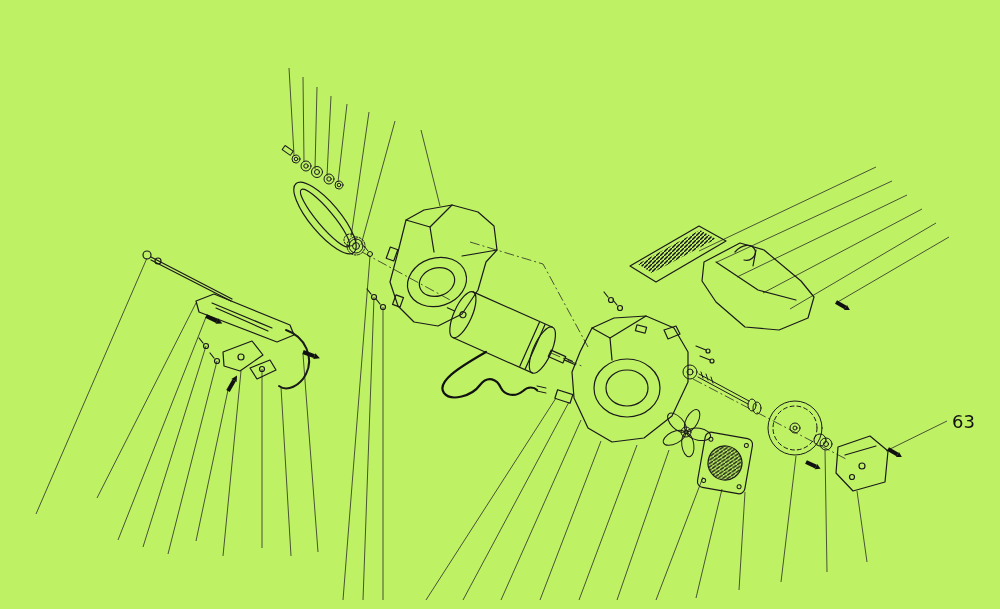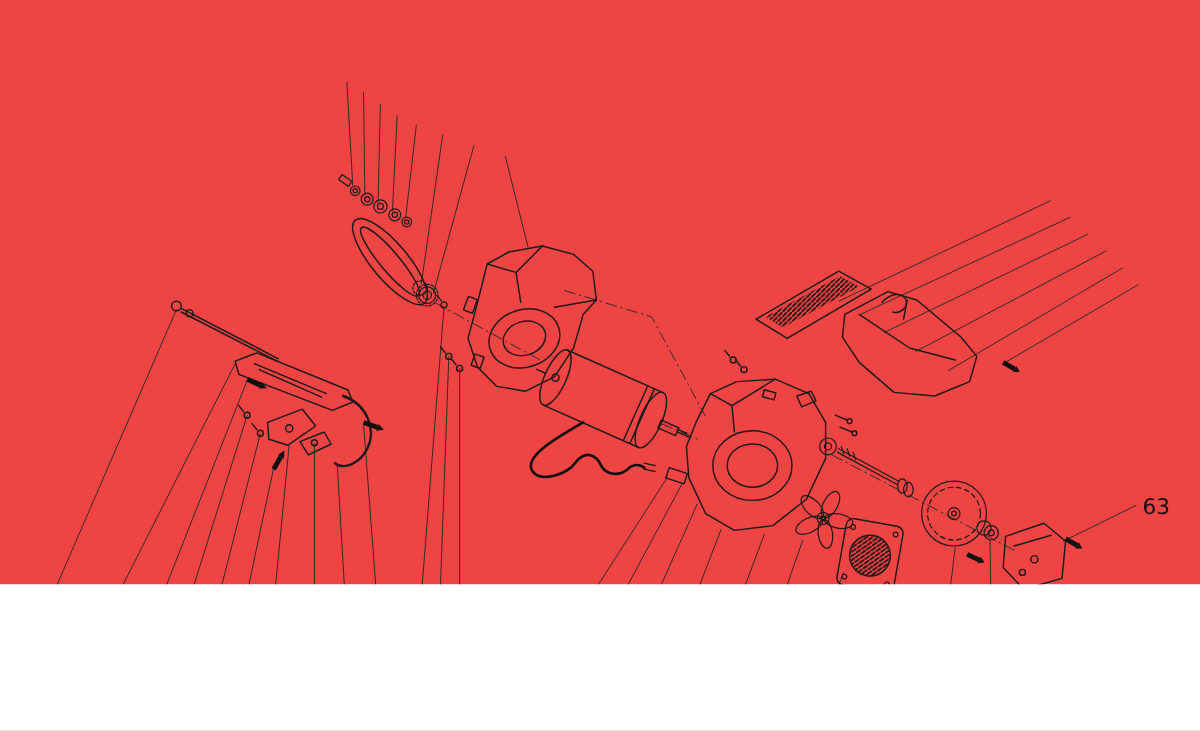--- a/index.html
+++ b/index.html
@@ -3,22 +3,22 @@
 <meta charset="utf-8">
 <style>
   html, body {
     margin: 0;
     padding: 0;
     background: #ffffff;
   }
   .page {
     position: relative;
     width: 1000px;
-    height: 487px;
-    background: #ef4444;
+    height: 609px;
+    background: #bef264;
     overflow: hidden;
     font-family: "DejaVu Sans", sans-serif;
   }
   svg { display: block; }
   .thin   { stroke: #2a2a2a; stroke-width: 0.8; fill: none; }
   .part   { stroke: #1a1a1a; stroke-width: 1.2; fill: none; stroke-linejoin: round; stroke-linecap: round; }
   .part2  { stroke: #1a1a1a; stroke-width: 1;   fill: none; stroke-linejoin: round; stroke-linecap: round; }
   .dashdot{ stroke: #2a2a2a; stroke-width: 0.8; fill: none; stroke-dasharray: 10 3 2 3; }
   .solid  { fill: #111111; stroke: none; }
   .callout-text { font-family: "DejaVu Sans", sans-serif; font-size: 18px; fill: #111111; }

